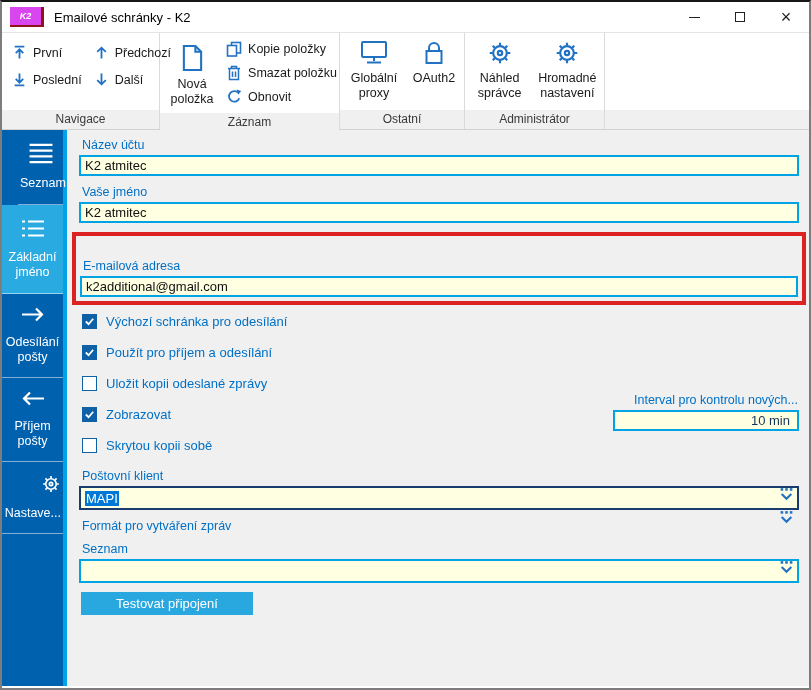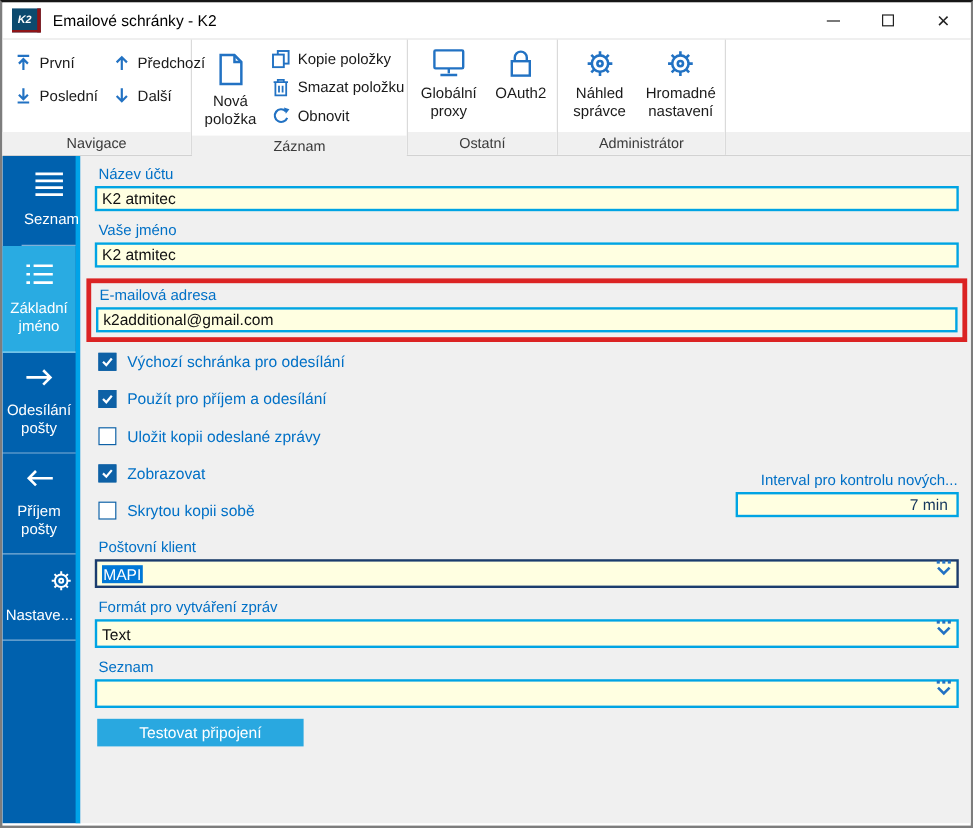--- a/index.html
+++ b/index.html
@@ -4,21 +4,21 @@
 <style>
   * { box-sizing: border-box; margin: 0; padding: 0; }
   body { margin: 0; background: #fff; font-family: "Liberation Sans", sans-serif; }
   .window {
     width: 811px; height: 690px; background: #fff; position: relative;
     border: 2px solid #7d7d7d; border-top: 2px solid #161616; overflow: hidden;
   }
   
   .titlebar { height: 30px; display: flex; align-items: center; padding-left: 8px; background: #fff; }
   .logo {
-    width: 24px; height: 20px; background: #0c4a6e; color: #fff;
+    width: 34px; height: 20px; background: #d946ef; color: #fff;
     font-size: 9px; font-weight: bold; font-style: italic;
     display: flex; align-items: center; justify-content: center;
     border-right: 3px solid #8e1417; border-bottom: 2px solid #8e1417;
   }
   .title-text { margin-left: 10px; font-size: 13px; color: #000; }
   .win-controls { margin-left: auto; display: flex; height: 100%; }
   .win-btn { width: 46px; height: 100%; display: flex; align-items: center; justify-content: center; cursor: default; }
   .min-glyph { width: 11px; height: 1px; background: #222; display: block; }
   .max-glyph { width: 10px; height: 10px; border: 1px solid #222; display: block; }
   .close-glyph { font-size: 18px; color: #222; line-height: 1; }
@@ -51,21 +51,21 @@
   .side-item.active { background: #29abe2; }
   .si-label span { display: block; min-height: 0; }
   .content { flex: 1; background: #f0f0f0; padding: 8px 10px 0 12px; position: relative; }
   .flabel { display: block; color: #0070c6; font-size: 12.5px; margin: 0 0 3px 3px; }
   .finput {
     height: 21px; background: #ffffe1; border: 2px solid #00a4e4;
     display: flex; align-items: center; padding: 0 4px; font-size: 13px; color: #111;
   }
   .fgroup { margin-bottom: 9px; }
   .red-wrap { border: 4px solid #db2323; padding: 3px 4px 4px; margin: 0 -7px 7px -7px; }
-  .red-wrap .fgroup { margin-bottom: 0; }
+  .red-wrap .fgroup { margin-bottom: 0; margin-top: 20px; }
   .chk-section { margin-top: 9px; }
   .chk-row { display: flex; align-items: center; margin: 0 0 16px 3px; }
   .chk { width: 15px; height: 15px; border: 1px solid #0e61a6; background: #fff; flex: 0 0 auto; display: flex; align-items: center; justify-content: center; }
   .chk.checked { background: #0e61a6; border-color: #0e61a6; }
   .chk-label { margin-left: 9px; color: #0070c6; font-size: 13px; }
   .interval { position: absolute; top: 263px; right: 10px; width: 186px; }
   .interval .flabel { text-align: right; margin: 0 1px 3px 0; }
   .interval .finput { justify-content: flex-end; color: #16365c; padding-right: 7px; }
   .combo { position: relative; }
   .combo .finput { height: 24px; padding-right: 26px; }
@@ -346,44 +346,41 @@
         </div>
         <div class="chk-row">
           <span class="chk"></span>
           <span class="chk-label">Skrytou kopii sobě</span>
         </div>
       </div>
 
       <div class="interval">
         <span class="flabel">Interval pro kontrolu nových...</span>
         <div class="finput">
-            <span>7 min</span>
+            <span>10 min</span>
           </div>
       </div>
 
       <div class="fgroup combo">
         <span class="flabel">Poštovní klient</span>
         <div class="finput focused">
             <span class="sel">MAPI</span>
           </div>
         <span class="combo-icon">
           <svg width="15" height="14" viewBox="0 0 14 13">
               <rect x="1.5" y="1" width="2.4" height="2.4" fill="#2272c3"></rect>
               <rect x="5.8" y="1" width="2.4" height="2.4" fill="#2272c3"></rect>
               <rect x="10.1" y="1" width="2.4" height="2.4" fill="#2272c3"></rect>
               <path d="M2.5 6.5 L7 11 L11.5 6.5" fill="none" stroke="#2272c3" stroke-width="2"></path>
             </svg>
         </span>
       </div>
 
       <div class="fgroup combo">
         <span class="flabel">Formát pro vytváření zpráv</span>
-        <div class="finput">
-            <span>Text</span>
-          </div>
         <span class="combo-icon">
           <svg width="15" height="14" viewBox="0 0 14 13">
               <rect x="1.5" y="1" width="2.4" height="2.4" fill="#2272c3"></rect>
               <rect x="5.8" y="1" width="2.4" height="2.4" fill="#2272c3"></rect>
               <rect x="10.1" y="1" width="2.4" height="2.4" fill="#2272c3"></rect>
               <path d="M2.5 6.5 L7 11 L11.5 6.5" fill="none" stroke="#2272c3" stroke-width="2"></path>
             </svg>
         </span>
       </div>
 

